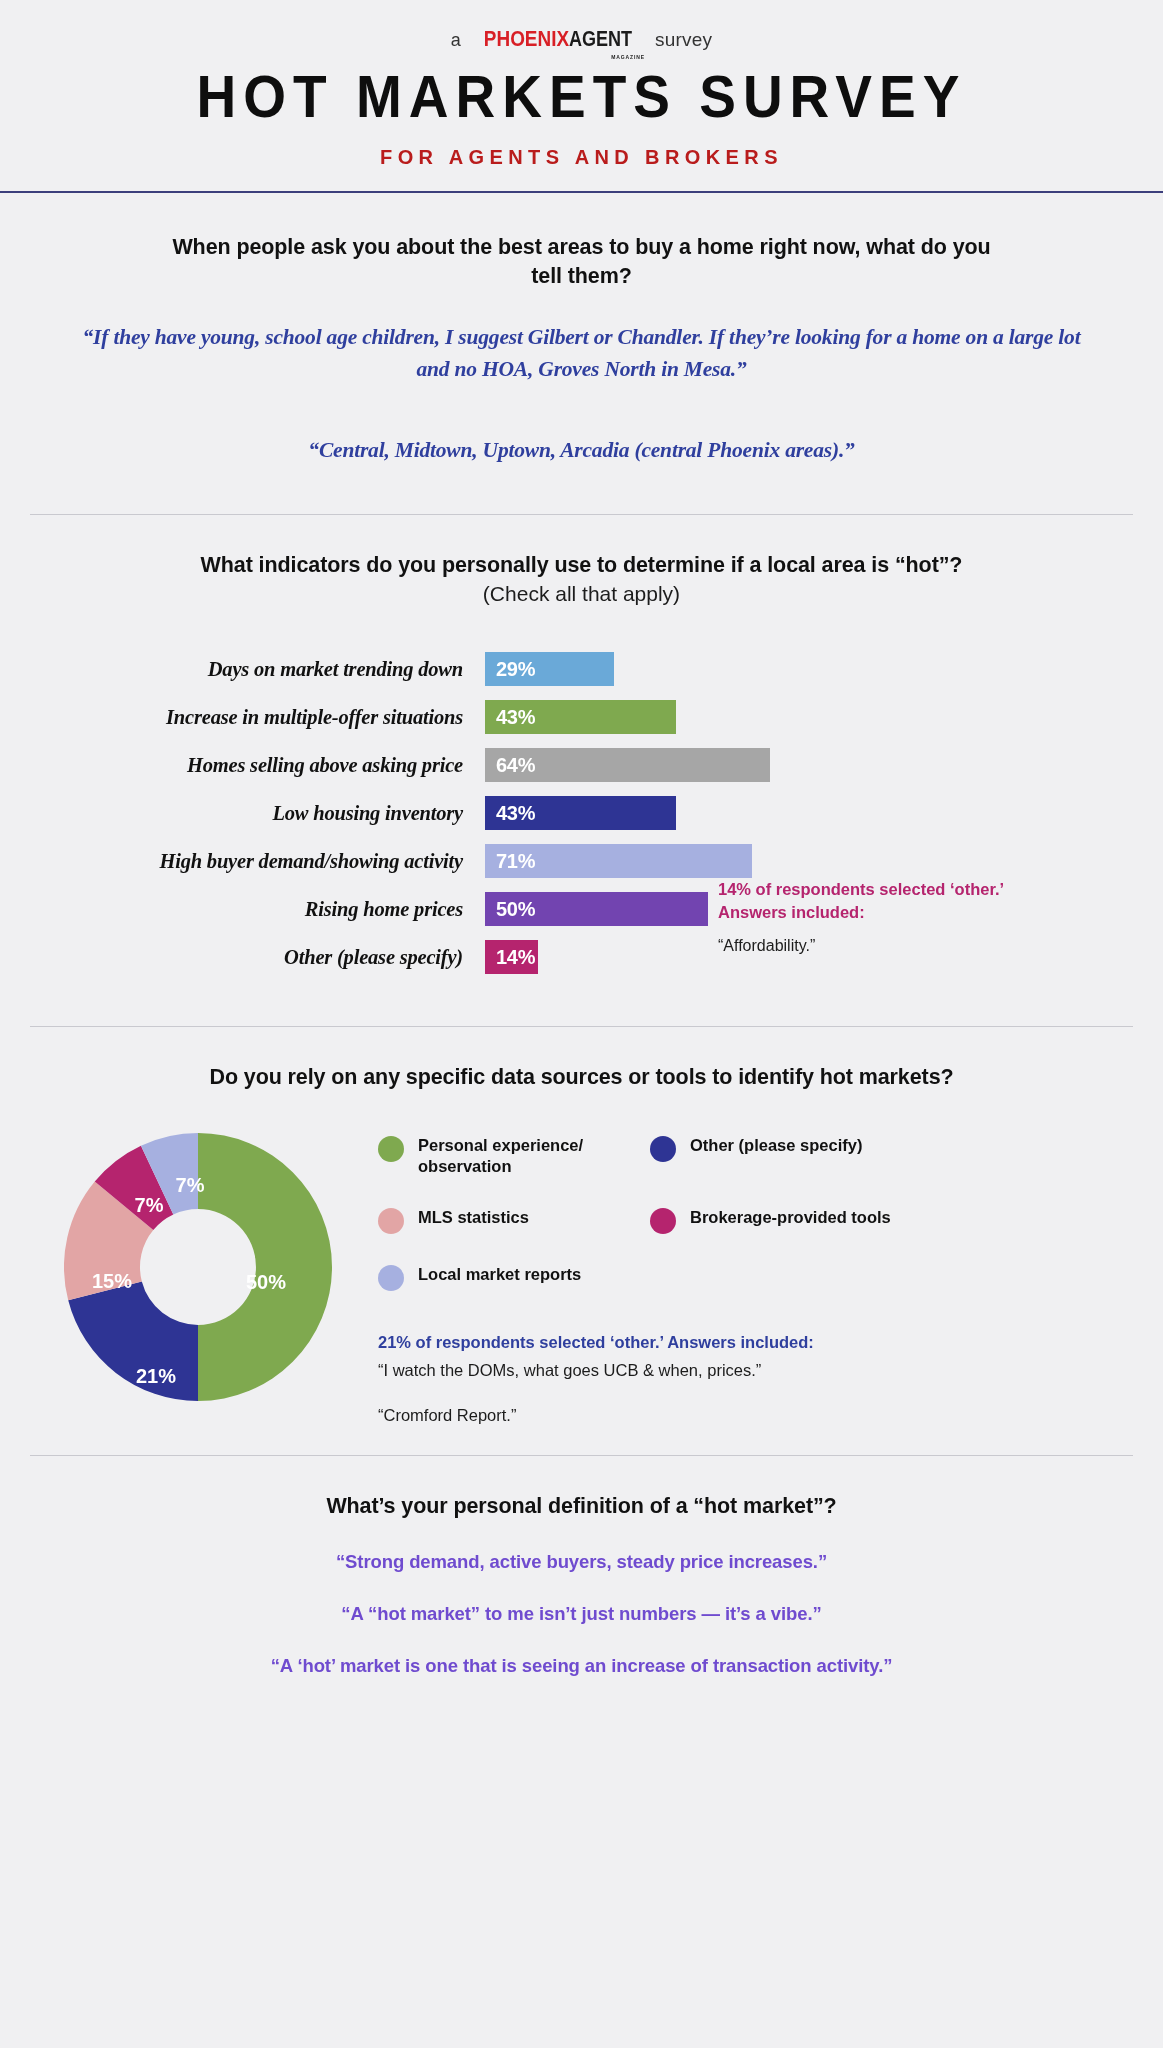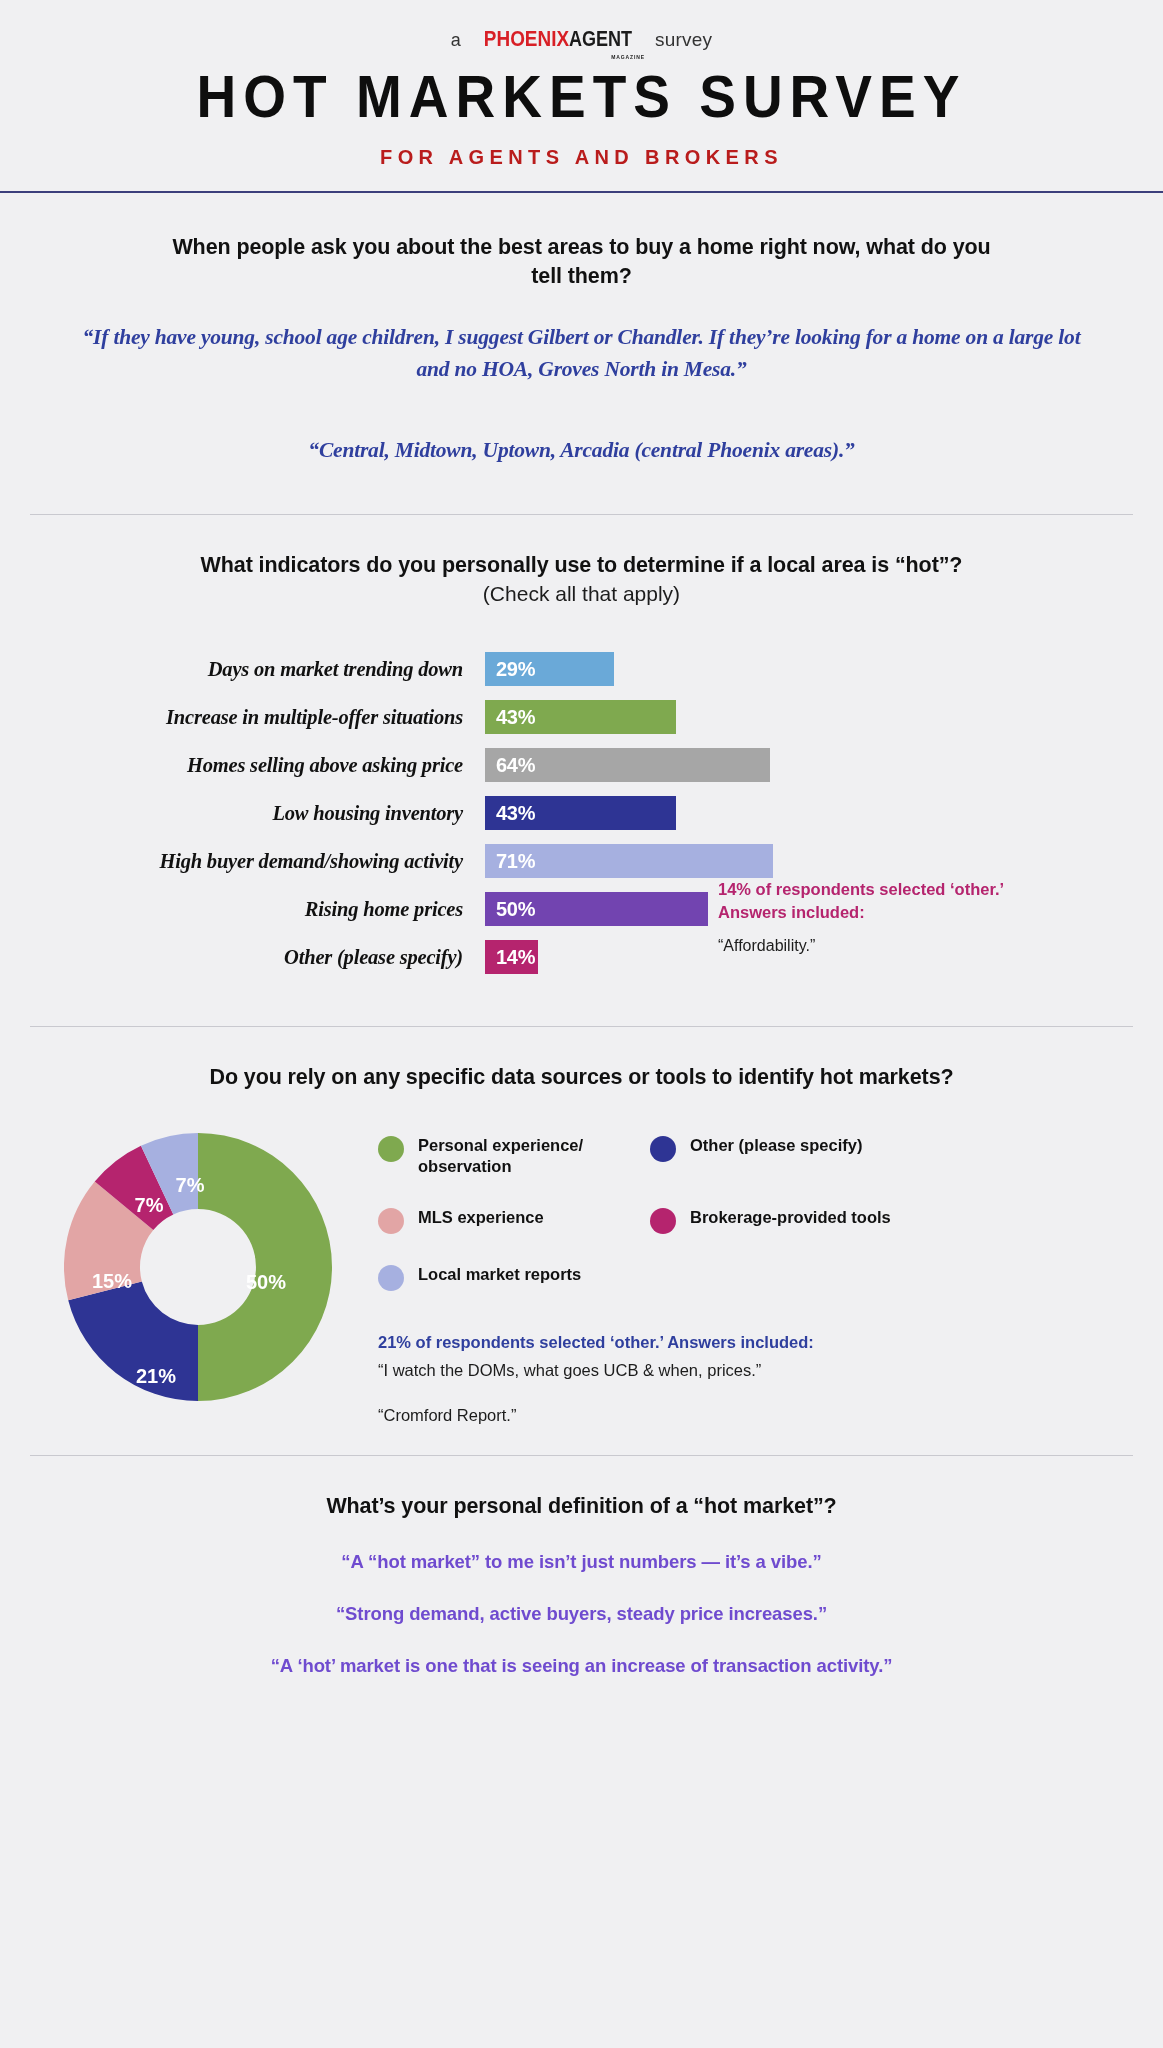--- a/index.html
+++ b/index.html
@@ -308,21 +308,21 @@
         </div>
         <div class="bar-row">
           <div class="bar-label">Low housing inventory</div>
           <div class="bar-wrap">
             <div class="bar" style="background: rgb(46, 52, 148); width: 191.35px;">43%</div>
           </div>
         </div>
         <div class="bar-row">
           <div class="bar-label">High buyer demand/showing activity</div>
           <div class="bar-wrap">
-            <div class="bar" style="background: rgb(166, 176, 224); width: 288px;">71%</div>
+            <div class="bar" style="background: rgb(166, 176, 224); width: 267px;">71%</div>
           </div>
         </div>
         <div class="bar-row">
           <div class="bar-label">Rising home prices</div>
           <div class="bar-wrap">
             <div class="bar" style="background: rgb(114, 68, 176); width: 222.5px;">50%</div>
           </div>
         </div>
         <div class="bar-row">
           <div class="bar-label">Other (please specify)</div>
@@ -365,21 +365,21 @@
             <div class="legend-item">
               <span class="legend-dot" style="background: rgb(127, 169, 79);"></span>
               <span class="legend-text">Personal experience/ observation</span>
             </div>
             <div class="legend-item">
               <span class="legend-dot" style="background: rgb(46, 52, 148);"></span>
               <span class="legend-text">Other (please specify)</span>
             </div>
             <div class="legend-item">
               <span class="legend-dot" style="background: rgb(226, 165, 165);"></span>
-              <span class="legend-text">MLS experience</span>
+              <span class="legend-text">MLS statistics</span>
             </div>
             <div class="legend-item">
               <span class="legend-dot" style="background: rgb(181, 36, 110);"></span>
               <span class="legend-text">Brokerage-provided tools</span>
             </div>
             <div class="legend-item">
               <span class="legend-dot" style="background: rgb(166, 176, 224);"></span>
               <span class="legend-text">Local market reports</span>
             </div>
           </div>
@@ -390,18 +390,18 @@
         </div>
       </div>
     </div>
   </div>
 
   <div style="height:30px"></div>
   <div class="rule-thin"></div>
 
   <div class="section sec4">
     <div class="q-title">What’s your personal definition of a “hot market”?</div>
+    <div class="quote-purple">“Strong demand, active buyers, steady price increases.”</div>
     <div class="quote-purple">“A “hot market” to me isn’t just numbers — it’s a vibe.”</div>
-    <div class="quote-purple">“Strong demand, active buyers, steady price increases.”</div>
     <div class="quote-purple">“A ‘hot’ market is one that is seeing an increase of transaction activity.”</div>
   </div>
 
 </div>
 
 </body></html>

